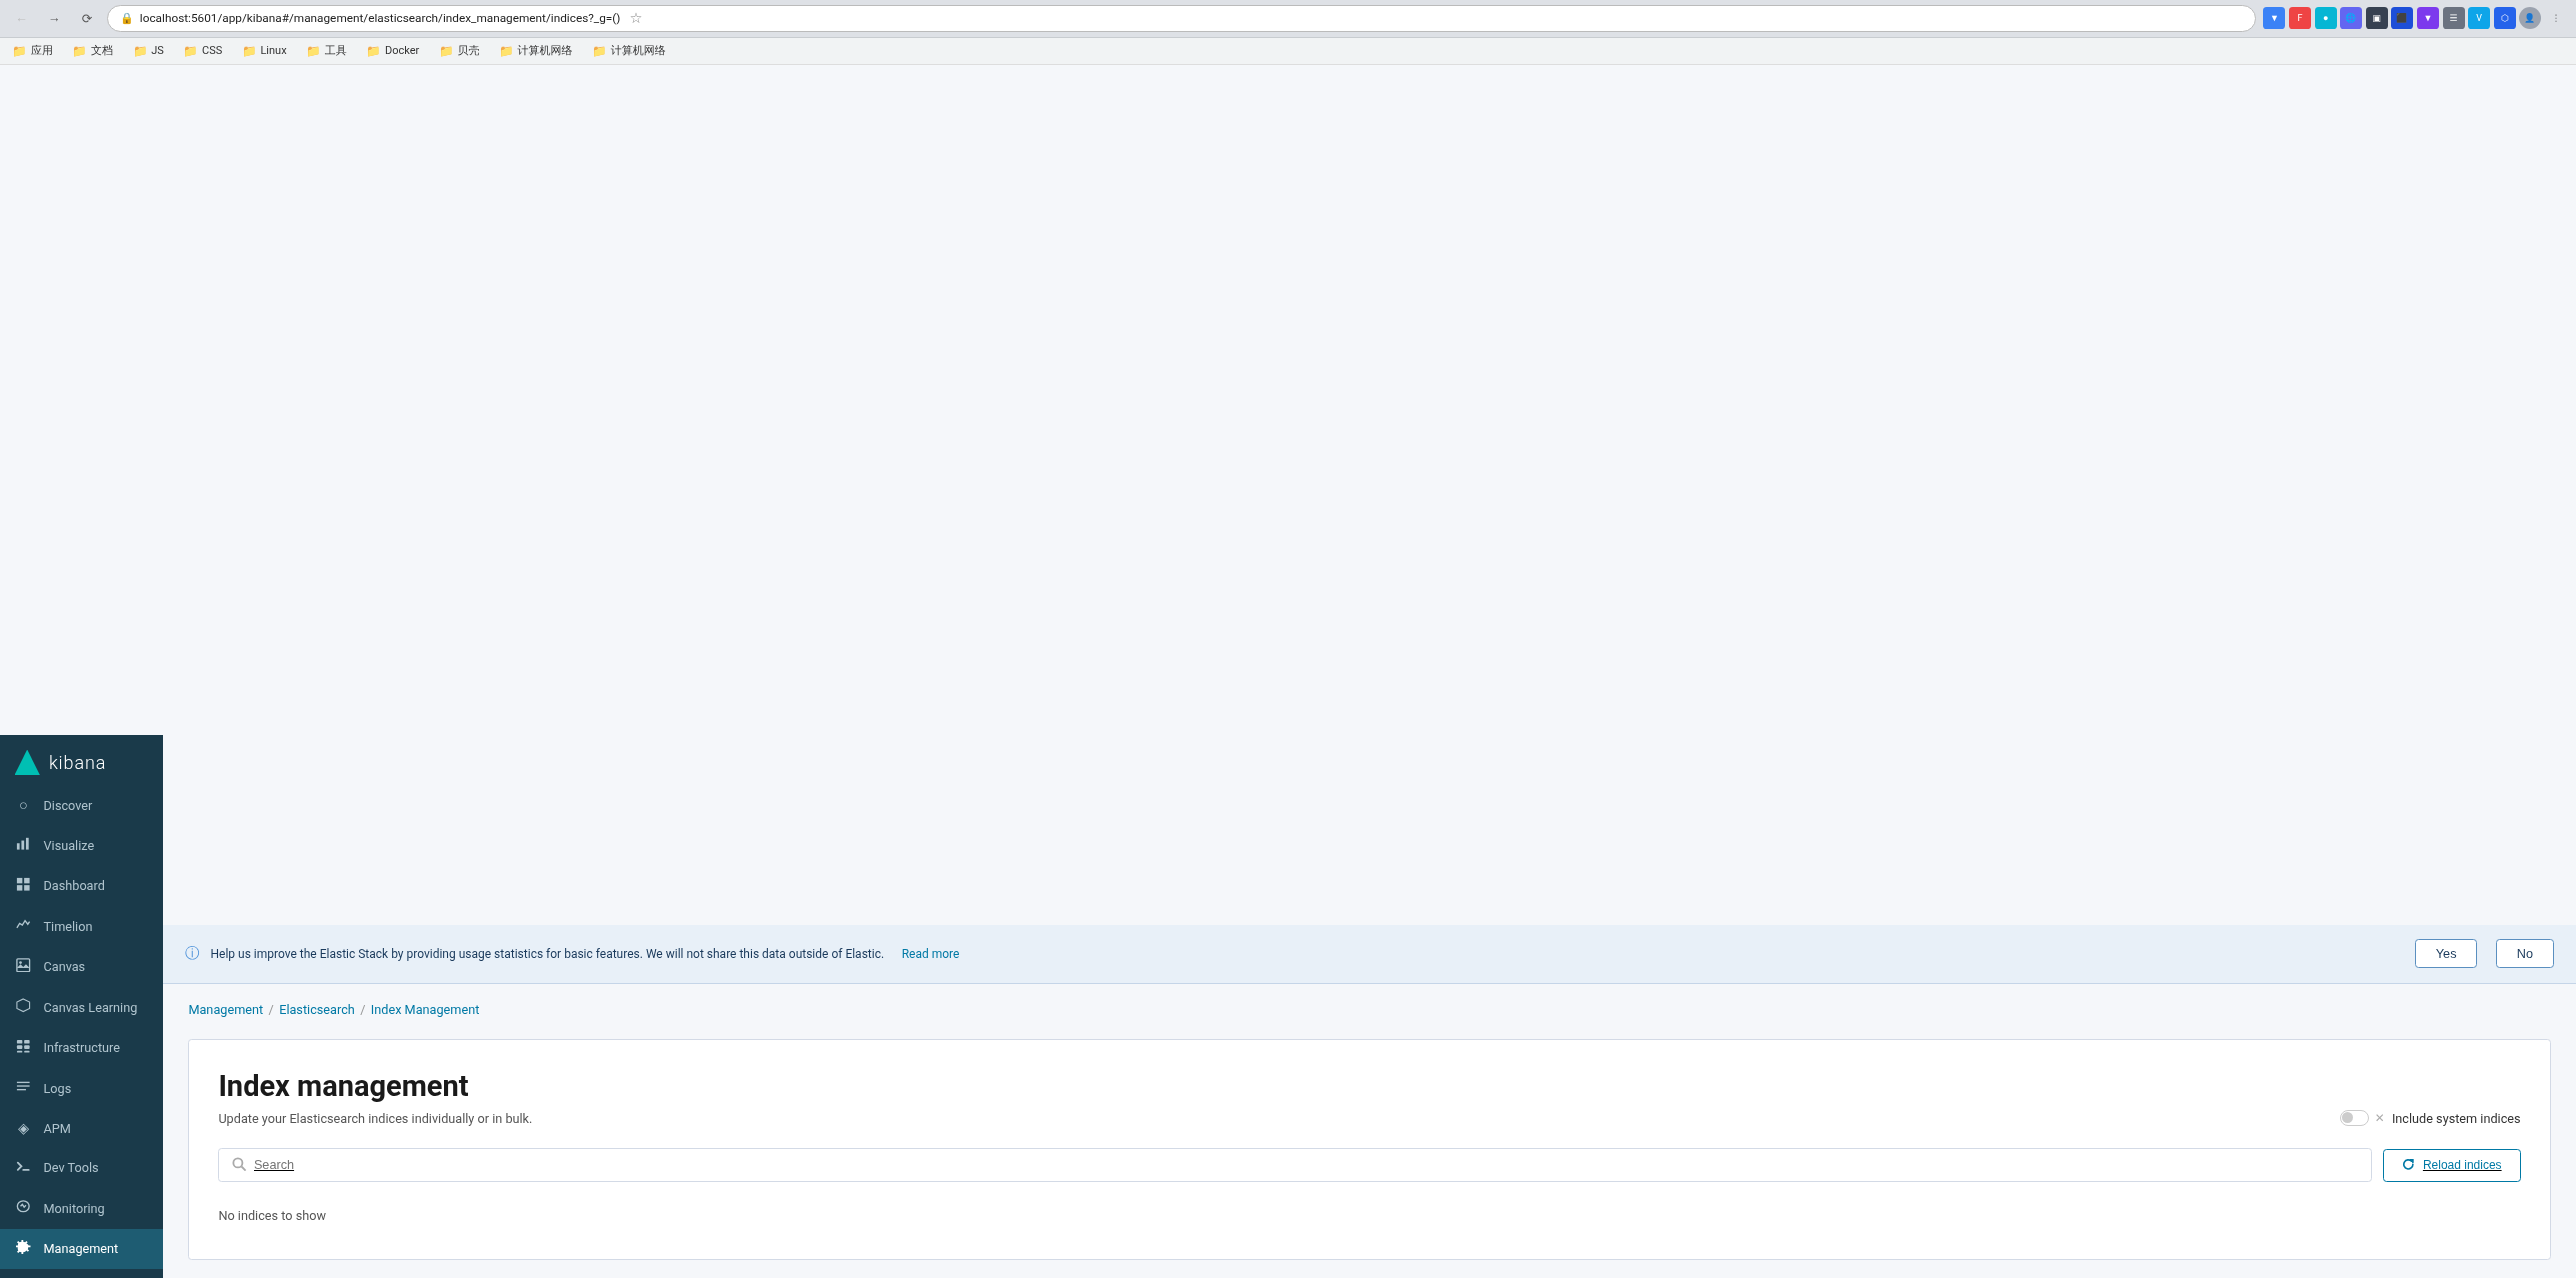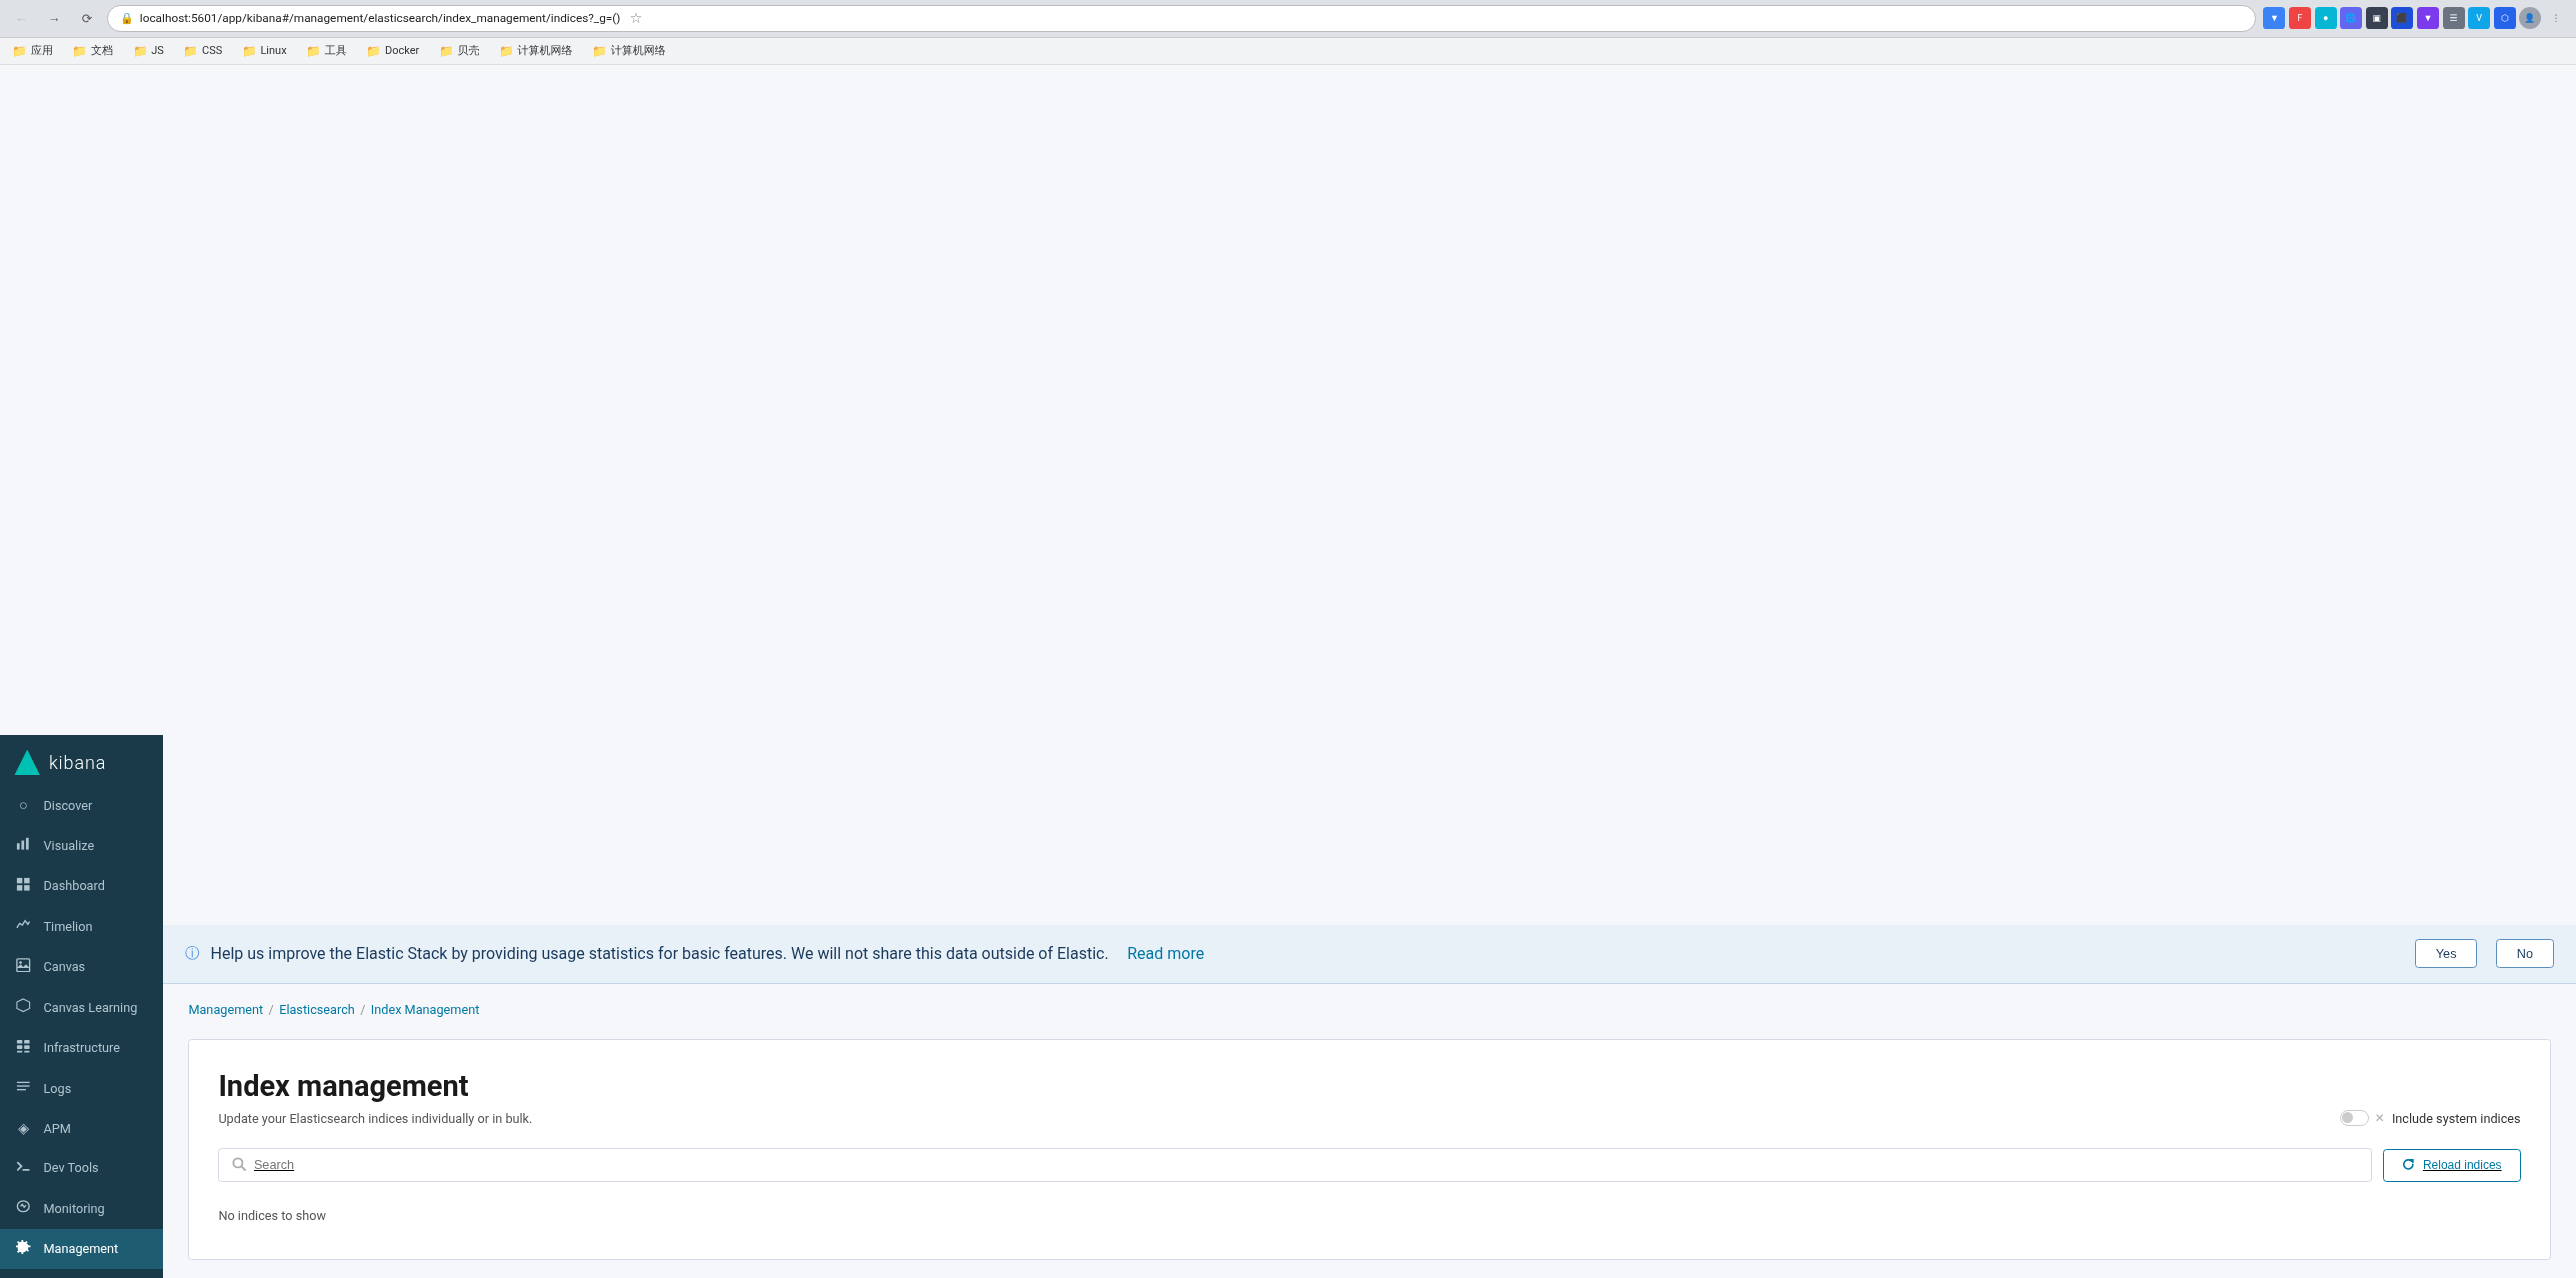--- a/index.html
+++ b/index.html
@@ -122,21 +122,21 @@
       background: #e8f0f8;
       border-bottom: 1.8px solid #c5d5e8;
       padding: 14.5px 22px;
       display: flex;
       align-items: center;
       gap: 11px;
       flex-shrink: 0;
     }
     .notification-text {
       flex: 1;
-      font-size: 16px;
+      font-size: 12px;
       color: #1a3a5c;
       display: flex;
       align-items: center;
       gap: 7.3px;
     }
     .notification-icon { color: #4a90d9; font-size: 14.5px; flex-shrink: 0; }
     .notification-link { color: #0079a5; text-decoration: none; }
     .notif-btn {
       border: 0.9px solid #5a8fc0;
       background: white;

